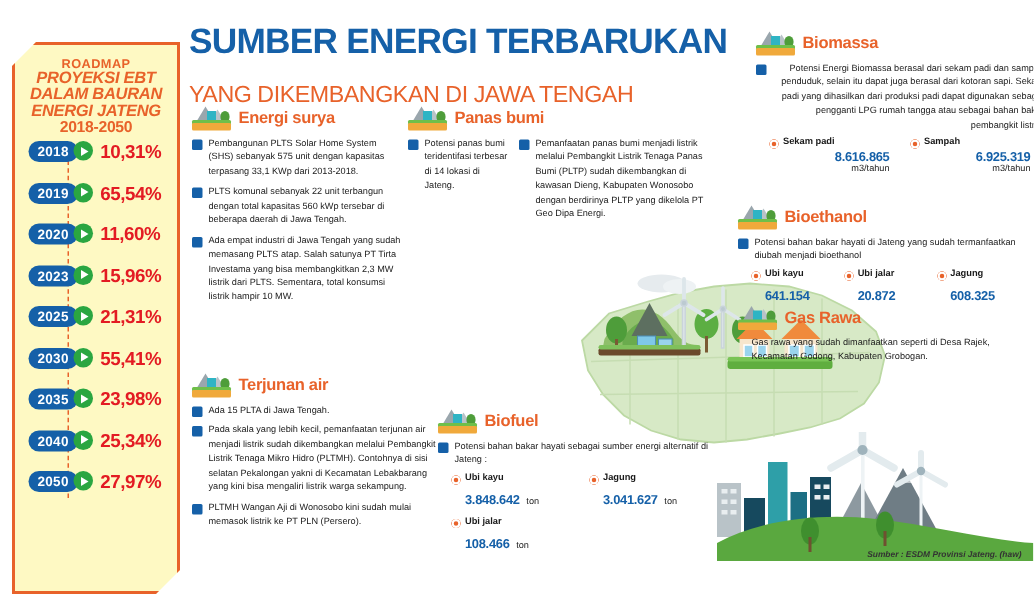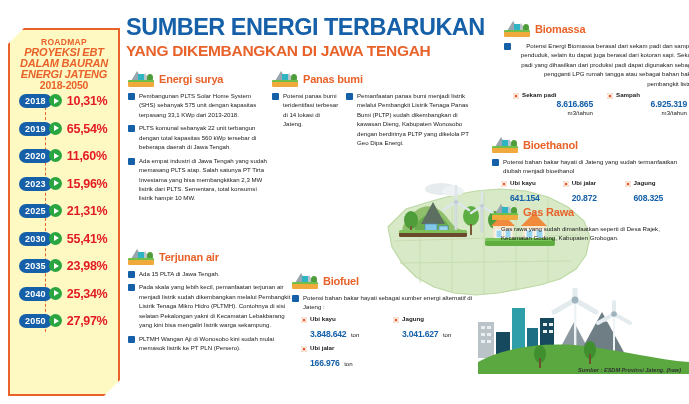--- a/index.html
+++ b/index.html
@@ -44,21 +44,21 @@
   .greendot {
     width:13px; height:13px; border-radius:50%; background:#2aa641; margin-left:-3px; z-index:3;
     display:flex; align-items:center; justify-content:center;
   }
   .greendot:after { content:""; border-left:5px solid #fff; border-top:3.5px solid transparent; border-bottom:3.5px solid transparent; margin-left:2px; }
   .pct { color:#e31b23; font-size:12.5px; font-weight:900; margin-left:5px; letter-spacing:-.3px; }
 
   
   .hdr { position:absolute; left:126px; top:16px; width:360px; }
   .hdr h1 { color:#1560a8; font-size:23.5px; font-weight:900; letter-spacing:-.5px; line-height:1; }
-  .hdr h2 { color:#e8622a; font-size:15.5px; font-weight:700; letter-spacing:-.3px; line-height:1; margin-top:3px; }
+  .hdr h2 { color:#e8622a; font-size:15.5px; font-weight:400; letter-spacing:-.3px; line-height:1; margin-top:16px; }
 
   
   .sec-head { display:flex; align-items:center; gap:5px; }
   .sec-head .title { color:#e8622a; font-size:11px; font-weight:900; letter-spacing:-.2px; }
   .mini-ico { width:26px; height:17px; position:relative; flex:0 0 26px; }
   .mini-ico .ground { position:absolute; left:0; bottom:0; width:26px; height:5px; background:#f0a93b; border-radius:1px; }
   .mini-ico .grass { position:absolute; left:0; bottom:4px; width:26px; height:3px; background:#6fbf4a; border-radius:1px; }
   .mini-ico .m1 { position:absolute; left:3px; bottom:6px; width:0;height:0; border-left:6px solid transparent;border-right:6px solid transparent;border-bottom:10px solid #9aa6ad; }
   .mini-ico .m2 { position:absolute; left:12px; bottom:6px; width:0;height:0; border-left:5px solid transparent;border-right:5px solid transparent;border-bottom:8px solid #b9c3c8; }
   .mini-ico .acc { position:absolute; left:10px; bottom:6px; width:6px; height:7px; background:#2fb4c4; }
@@ -381,21 +381,21 @@
         <div style="padding-left:9px"><span class="dot-val">3.041.627</span>
           <span class="dot-unit">ton</span></div>
       </div>
     </div>
     <div class="kv-row">
       <div class="kv" style="width:78px">
         <div class="dot-item">
             <span class="cd"></span>
           <span class="dot-lbl">Ubi jalar</span>
           </div>
-        <div style="padding-left:9px"><span class="dot-val">166.976</span>
+        <div style="padding-left:9px"><span class="dot-val">108.466</span>
           <span class="dot-unit">ton</span></div>
       </div>
     </div>
   </div>
 
   <div class="col-biomassa">
     <div class="sec-head">
       <span class="mini-ico">
         <i class="m1"></i>
           <i class="m2"></i>

